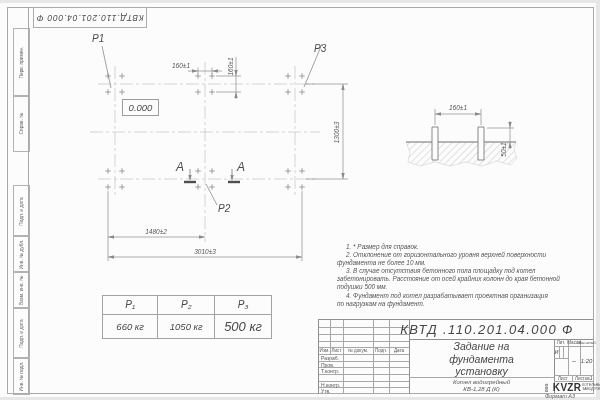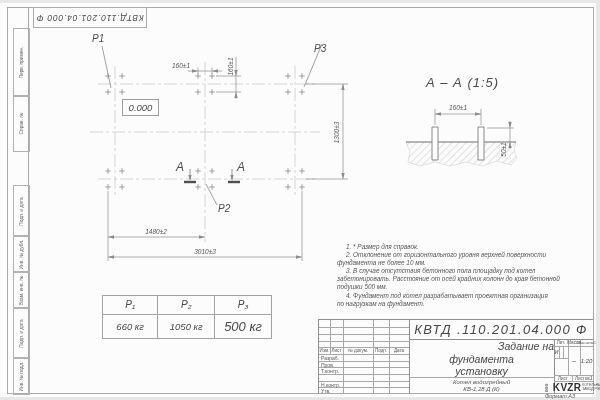--- a/index.html
+++ b/index.html
@@ -195,21 +195,20 @@
   <div class="abs dimlab" style="left:146px;top:62px;width:44px;text-align:right;">160±1</div>
   <div class="abs ctr" style="left:222px;top:50px;width:16px;height:32px;">
     <span class="vtext dimlab">160±1</span>
     </div>
   <div class="abs ctr" style="left:329px;top:107px;width:16px;height:50px;">
     <span class="vtext dimlab">1300±3</span>
     </div>
   <div class="abs dimlab" style="left:116px;top:228px;width:80px;text-align:center;">1480±2</div>
   <div class="abs dimlab" style="left:165px;top:248px;width:80px;text-align:center;">3010±3</div>
 
-  <span class="abs it nw" style="left:426px;top:75px;font-size:13px;letter-spacing:1px;">А – А (1:5)</span>
   <div class="abs dimlab" style="left:436px;top:104px;width:44px;text-align:center;">160±1</div>
   <div class="abs ctr" style="left:495px;top:135px;width:16px;height:28px;">
     <span class="vtext dimlab">50±1</span>
     </div>
 
   <div class="abs" style="left:337px;top:243px;width:253px;">
     <div class="noteline ind">1. * Размер для справок.</div>
     <div class="noteline ind">2. Отклонение от горизонтального уровня верхней поверхности</div>
     <div class="noteline">фундамента не более 10 мм.</div>
     <div class="noteline ind">3. В случае отсутствия бетонного пола площадку под котел</div>
@@ -281,26 +280,26 @@
         <span style="font-size:4.6px;color:#5a5a5a;">Дата</span>
       </div>
 
     <div class="abs" style="left:2px;top:34.5px;font-size:5px;color:#5a5a5a;">Разраб.</div>
     <div class="abs" style="left:2px;top:41.5px;font-size:5px;color:#5a5a5a;">Пров.</div>
     <div class="abs" style="left:2px;top:47.5px;font-size:5px;color:#5a5a5a;">Т.контр.</div>
     <div class="abs" style="left:2px;top:54.5px;font-size:5px;color:#5a5a5a;"></div>
     <div class="abs" style="left:2px;top:61.5px;font-size:5px;color:#5a5a5a;">Н.контр.</div>
     <div class="abs" style="left:2px;top:67.5px;font-size:5px;color:#5a5a5a;">Утв.</div>
 
-    <div class="abs ctr" style="left:90px;top:0;width:184px;height:19px;">
+    <div class="abs ctr" style="left:76px;top:0;width:184px;height:19px;">
       <span class="it nw" style="font-size:13px;letter-spacing:1.4px;color:#454545;">КВТД .110.201.04.000 Ф</span>
     </div>
 
     <div class="abs" style="left:90px;top:20px;width:145px;height:37px;text-align:center;">
-      <div class="it" style="font-size:10.5px;line-height:12.5px;color:#474747;text-align:right;">Задание на</div>
+      <div class="it" style="font-size:10.5px;line-height:12.5px;color:#474747;">Задание на</div>
       <div class="it" style="font-size:10.5px;line-height:12.5px;color:#474747;">фундамента</div>
       <div class="it" style="font-size:10.5px;line-height:12.5px;color:#474747;">установку</div>
     </div>
 
     <div class="abs" style="left:90px;top:59px;width:145px;height:15px;text-align:center;">
       <div class="it" style="font-size:6px;line-height:7px;color:#555;">Котел водогрейный</div>
       <div class="it" style="font-size:6px;line-height:7px;color:#555;">КВ-1,28 Д (К)</div>
     </div>
 
     <div class="abs ctr" style="left:235px;top:19px;width:14px;height:7px;">

